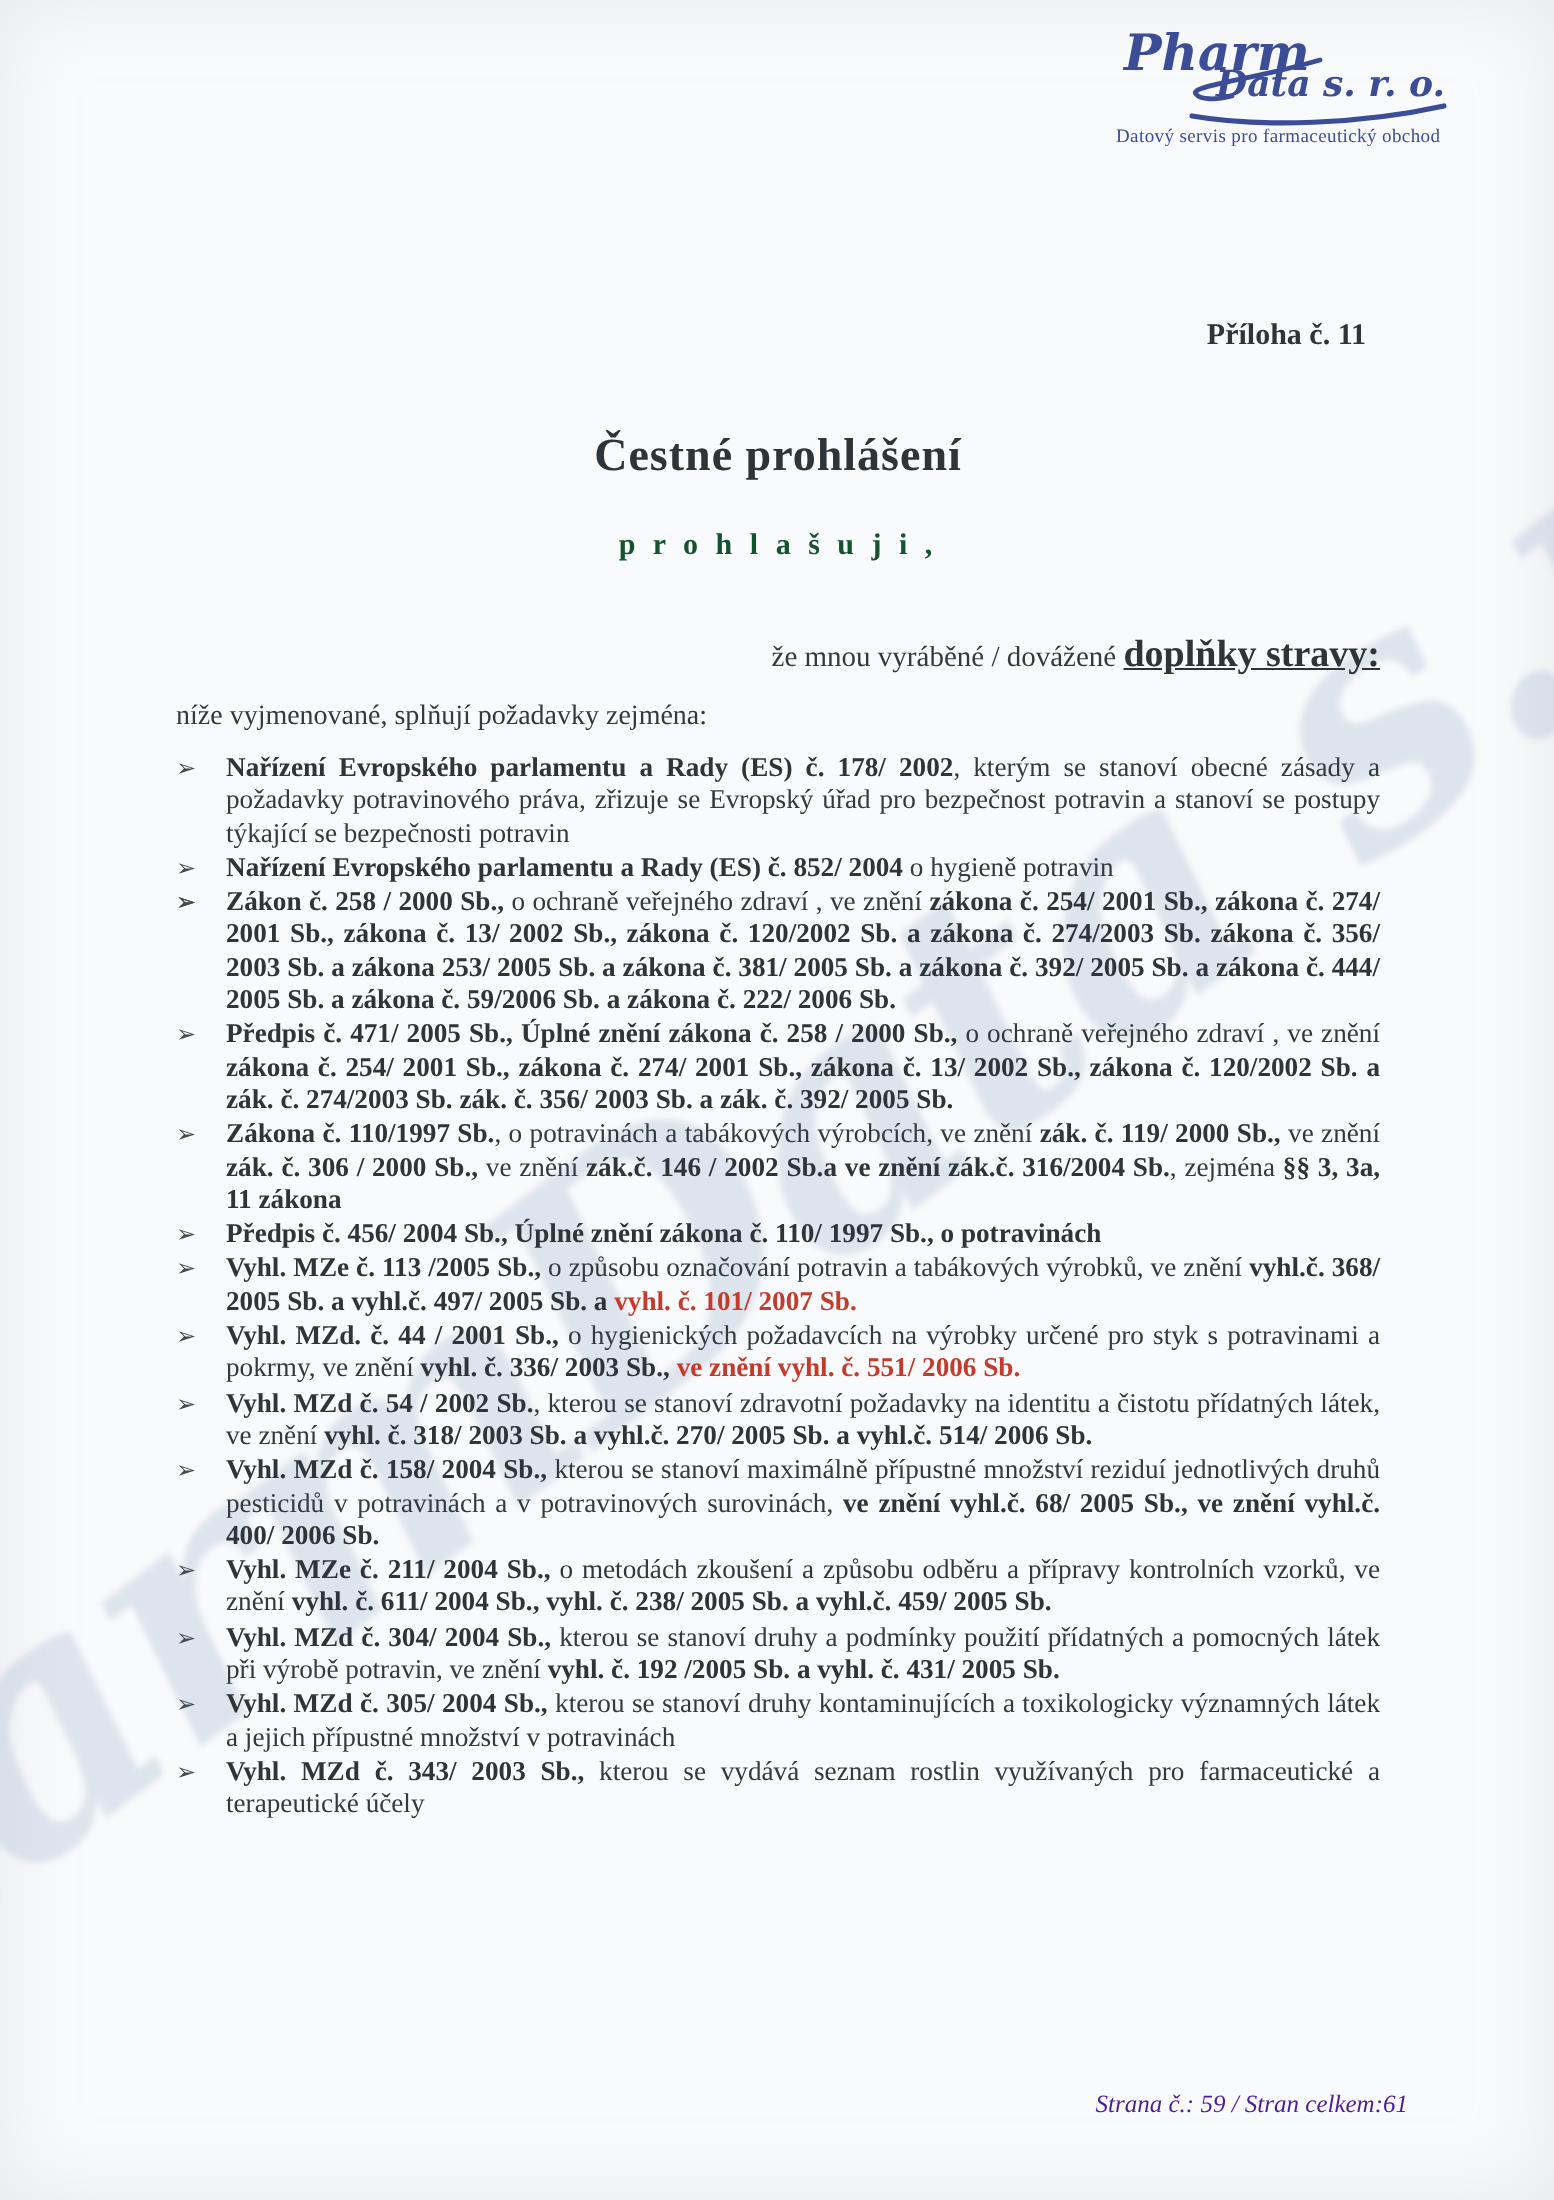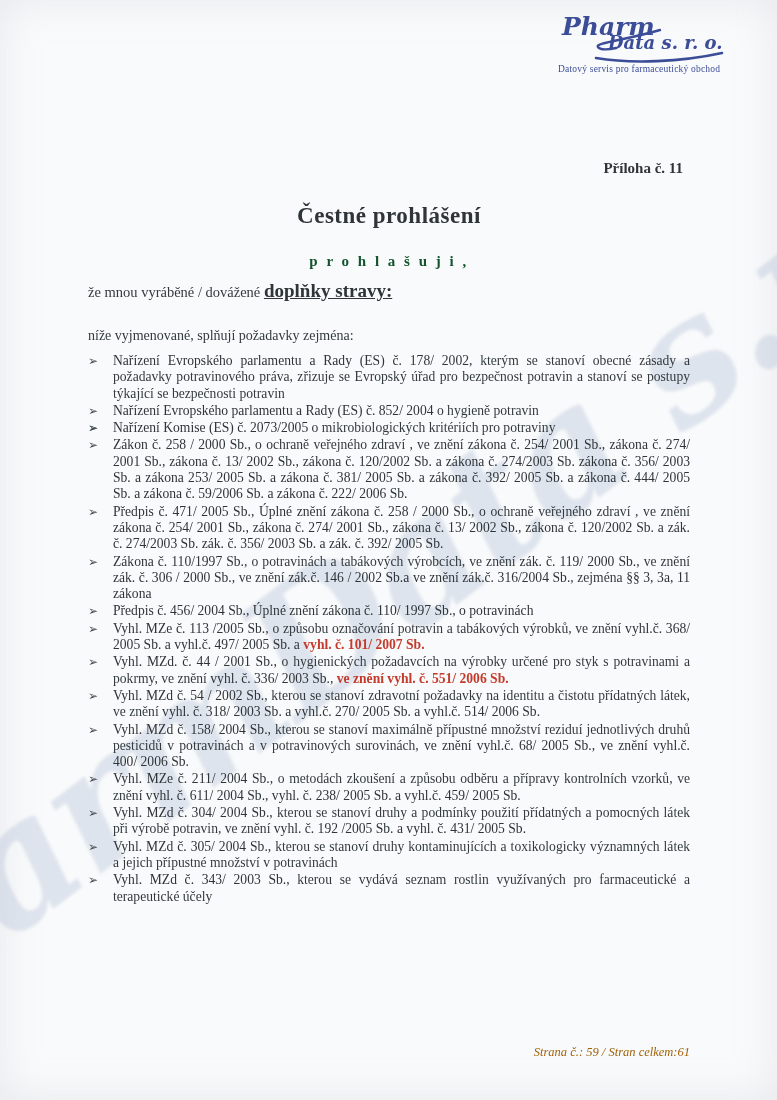--- a/index.html
+++ b/index.html
@@ -63,58 +63,58 @@
     font-weight:bold; font-size:15px; color:#2e3438;
   }
   .content {
     position:absolute; left:88px; top:203px;
     width:602px;
   }
   .doc-title {
     text-align:center;
     font-size:23px; font-weight:bold;
     letter-spacing:0.5px; color:#2e3438;
-    margin:0;
+    margin:12px;
   }
   .intro-line1 { text-align:center; margin-top:37px; font-size:14.5px; }
   .intro-line1 b { font-weight:bold; }
   .declare {
     text-align:center; margin-top:24px;
     font-weight:bold; font-size:15px; letter-spacing:2.5px;
     color:#14532d;
   }
-  .intro-line3 { text-align:left; margin-top:10px; font-size:14.5px; }
+  .intro-line3 { text-align:right; margin-top:35px; font-size:14.5px; }
   .intro-line3 .big-bold {
     font-size:19px; font-weight:bold; text-decoration:underline;
     color:#2e3438;
   }
-  .intro-line4 { text-align:left; margin-top:26px; font-size:14px; }
+  .intro-line4 { text-align:left; margin-top:12px; font-size:14px; }
   
   .legal-list { margin-top:9px; }
   .li {
     position:relative;
     padding-left:25px;
     text-align:justify;
     font-size:13.6px;
     line-height:16.3px;
     color:#333a3e;
     margin-bottom:1px;
   }
   .li .bullet {
     position:absolute; left:0; top:0;
     font-family:"DejaVu Sans", sans-serif;
     font-size:12px; color:#444b50;
   }
-  .seg-b { font-weight:normal; color:#2e3438; }
+  .seg-b { font-weight:bold; color:#2e3438; }
   .seg-n { font-weight:normal; }
   .seg-r { font-weight:bold; color:var(--accent-red,#c43b2c);margin-top:16px; }
   
   .footer {
-    position:absolute; right:87px; bottom:40px;
-    font-style:italic; font-size:12.5px; color:#a16207;
+    position:absolute; right:73px; bottom:40px;
+    font-style:italic; font-size:12.5px; color:#4c1d95;
   }
 </style>
 </head>
 <body>
 
 <div class="page">
 
   <div class="watermark">PharmData s.r.o.</div>
 
   <div class="logo">
@@ -138,21 +138,21 @@
     <div class="intro-line3">
       <span>že mnou vyráběné / dovážené </span><span class="big-bold">doplňky stravy:</span>
     </div>
 
     <div class="intro-line4">níže vyjmenované, splňují požadavky zejména:</div>
 
     <div class="legal-list">
         <div class="li"><span class="bullet">➢</span><span><span class="seg-b">Nařízení Evropského parlamentu a Rady (ES) č. 178/ 2002</span><span class="seg-n">, kterým se stanoví obecné zásady a požadavky potravinového práva, zřizuje se Evropský úřad pro bezpečnost potravin a stanoví se postupy týkající se bezpečnosti potravin</span></span></div>
         <div class="li"><span class="bullet">➢</span><span><span class="seg-b">Nařízení Evropského parlamentu a Rady (ES) č. 852/ 2004</span><span class="seg-n"> o hygieně potravin</span></span></div>
         <div class="li"><span class="bullet">➢</span></div>
-        <div class="li"><span class="bullet">➢</span><span><span class="seg-b">Nařízení Komise (ES) č. 2073/2005</span><span class="seg-n"> o mikrobiologických kritériích pro potraviny</span></span></div>
+        <div class="li"><span class="bullet">➢</span></div>
         <div class="li"><span class="bullet">➢</span><span><span class="seg-b">Zákon č. 258 / 2000 Sb.,</span><span class="seg-n"> o ochraně veřejného zdraví , ve znění </span><span class="seg-b">zákona č. 254/ 2001 Sb., zákona č. 274/ 2001 Sb., zákona č. 13/ 2002 Sb., zákona č. 120/2002 Sb. a zákona č. 274/2003 Sb. zákona č. 356/ 2003 Sb. a zákona 253/ 2005 Sb. a zákona č. 381/ 2005 Sb. a zákona č. 392/ 2005 Sb. a zákona č. 444/ 2005 Sb. a zákona č. 59/2006 Sb. a zákona č. 222/ 2006 Sb.</span></span></div>
         <div class="li"><span class="bullet">➢</span><span><span class="seg-b">Předpis č. 471/ 2005 Sb., Úplné znění zákona č. 258 / 2000 Sb.,</span><span class="seg-n"> o ochraně veřejného zdraví , ve znění </span><span class="seg-b">zákona č. 254/ 2001 Sb., zákona č. 274/ 2001 Sb., zákona č. 13/ 2002 Sb., zákona č. 120/2002 Sb. a zák. č. 274/2003 Sb. zák. č. 356/ 2003 Sb. a zák. č. 392/ 2005 Sb.</span></span></div>
         <div class="li"><span class="bullet">➢</span><span><span class="seg-b">Zákona č. 110/1997 Sb.</span><span class="seg-n">, o potravinách a tabákových výrobcích, ve znění </span><span class="seg-b">zák. č. 119/ 2000 Sb.,</span><span class="seg-n"> ve znění </span><span class="seg-b">zák. č. 306 / 2000 Sb.,</span><span class="seg-n"> ve znění </span><span class="seg-b">zák.č. 146 / 2002 Sb.a ve znění zák.č. 316/2004 Sb.</span><span class="seg-n">, zejména </span><span class="seg-b">§§ 3, 3a, 11 zákona</span></span></div>
         <div class="li"><span class="bullet">➢</span><span><span class="seg-b">Předpis č. 456/ 2004 Sb., Úplné znění zákona č. 110/ 1997 Sb., o potravinách</span></span></div>
         <div class="li"><span class="bullet">➢</span><span><span class="seg-b">Vyhl. MZe č. 113 /2005 Sb.,</span><span class="seg-n"> o způsobu označování potravin a tabákových výrobků, ve znění </span><span class="seg-b">vyhl.č. 368/ 2005 Sb. a vyhl.č. 497/ 2005 Sb. a </span><span class="seg-r">vyhl. č. 101/ 2007 Sb.</span></span></div>
         <div class="li"><span class="bullet">➢</span><span><span class="seg-b">Vyhl. MZd. č. 44 / 2001 Sb.,</span><span class="seg-n"> o hygienických požadavcích na výrobky určené pro styk s potravinami a pokrmy, ve znění </span><span class="seg-b">vyhl. č. 336/ 2003 Sb., </span><span class="seg-r">ve znění vyhl. č. 551/ 2006 Sb.</span></span></div>
         <div class="li"><span class="bullet">➢</span><span><span class="seg-b">Vyhl. MZd č. 54 / 2002 Sb.</span><span class="seg-n">, kterou se stanoví zdravotní požadavky na identitu a čistotu přídatných látek, ve znění </span><span class="seg-b">vyhl. č. 318/ 2003 Sb. a vyhl.č. 270/ 2005 Sb. a vyhl.č. 514/ 2006 Sb.</span></span></div>
         <div class="li"><span class="bullet">➢</span><span><span class="seg-b">Vyhl. MZd č. 158/ 2004 Sb.,</span><span class="seg-n"> kterou se stanoví maximálně přípustné množství reziduí jednotlivých druhů pesticidů v potravinách a v potravinových surovinách, </span><span class="seg-b">ve znění vyhl.č. 68/ 2005 Sb., ve znění vyhl.č. 400/ 2006 Sb.</span></span></div>
         <div class="li"><span class="bullet">➢</span><span><span class="seg-b">Vyhl. MZe č. 211/ 2004 Sb.,</span><span class="seg-n"> o metodách zkoušení a způsobu odběru a přípravy kontrolních vzorků, ve znění </span><span class="seg-b">vyhl. č. 611/ 2004 Sb., vyhl. č. 238/ 2005 Sb. a vyhl.č. 459/ 2005 Sb.</span></span></div>
         <div class="li"><span class="bullet">➢</span><span><span class="seg-b">Vyhl. MZd č. 304/ 2004 Sb.,</span><span class="seg-n"> kterou se stanoví druhy a podmínky použití přídatných a pomocných látek při výrobě potravin, ve znění </span><span class="seg-b">vyhl. č. 192 /2005 Sb. a vyhl. č. 431/ 2005 Sb.</span></span></div>

